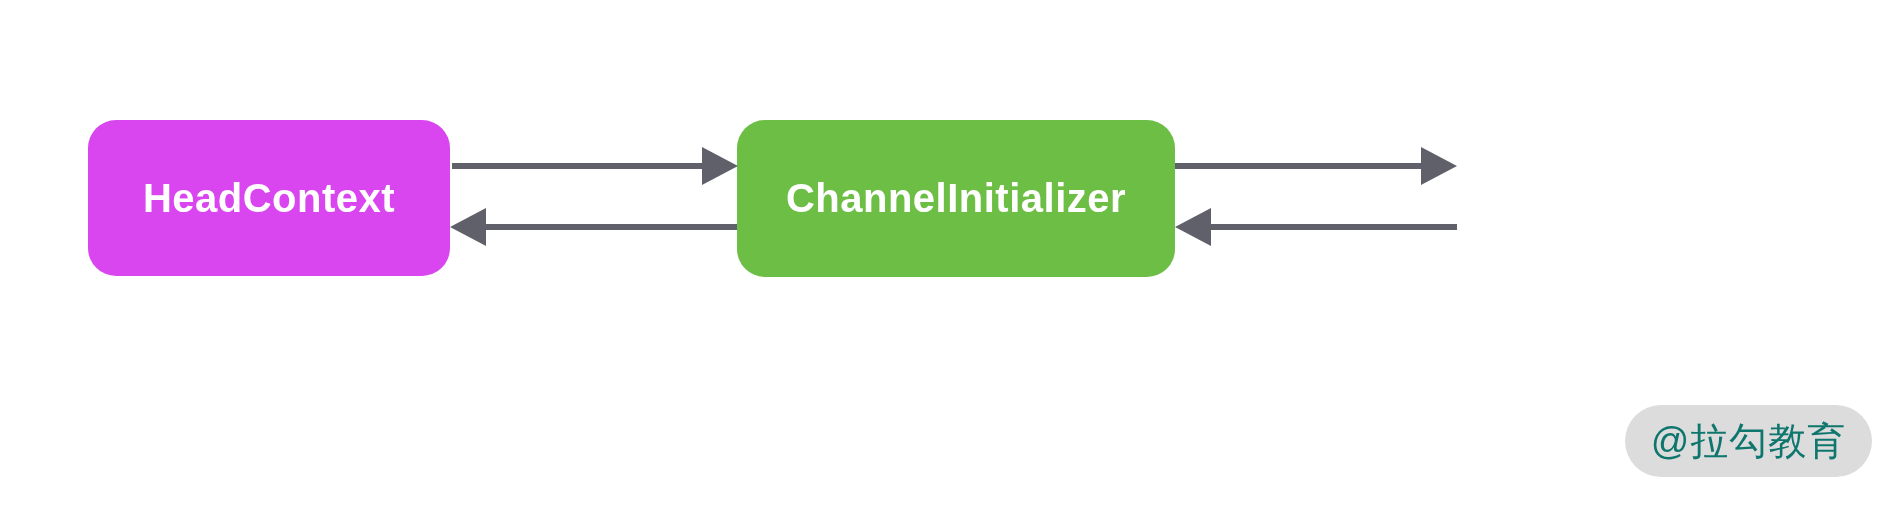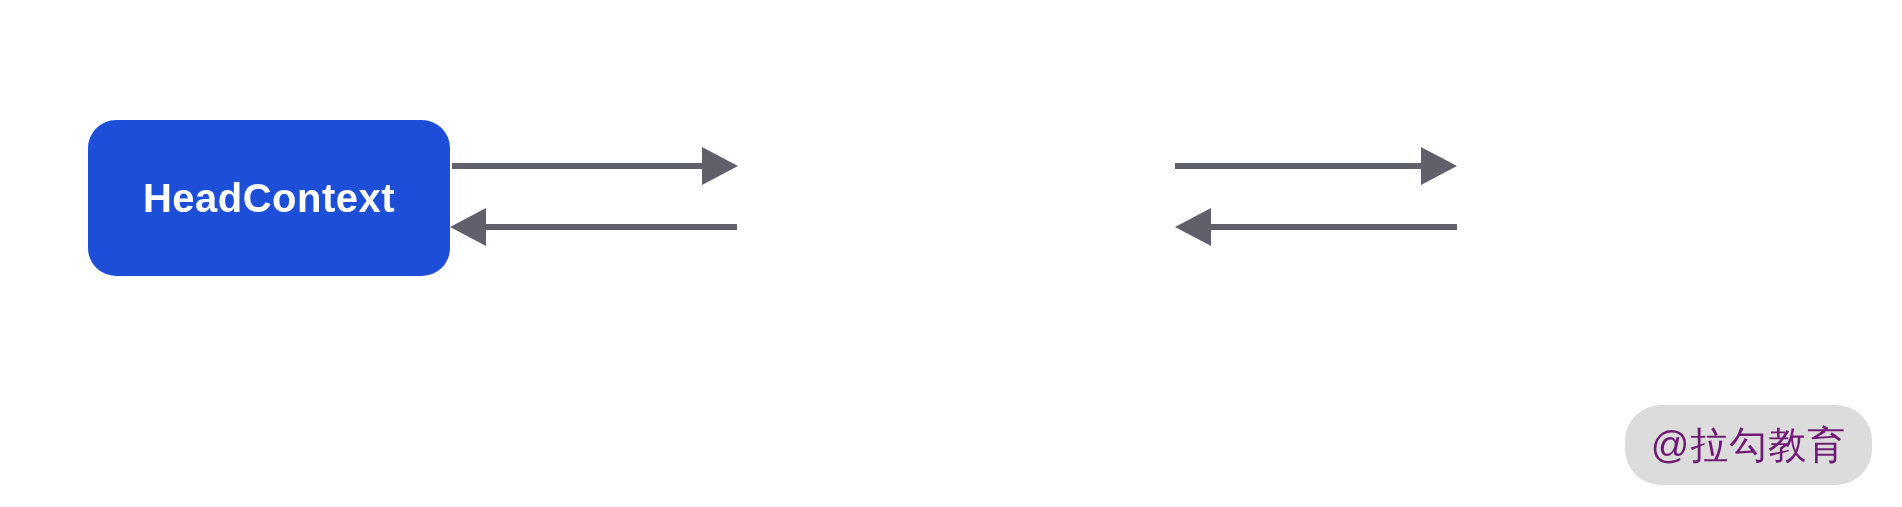--- a/index.html
+++ b/index.html
@@ -60,41 +60,44 @@
   .e3 .arrowhead { left: 1421px; top: 147px; }
   
   .e4 .shaft     { left: 1211px; top: 224px; width: 246px; }
   .e4 .arrowhead { left: 1175px; top: 208px; }
 
   .watermark {
     position: absolute;
     left: 1625px;
     top: 405px;
     width: 247px;
-    height: 80px;
+    height: 72px;
     border-radius: 36px;
     background: var(--wm-bg);
-    color: #701a75;
+    color: #0f766e;
     display: flex;
     align-items: center;
     justify-content: center;
     font-size: 38px;
     font-weight: 400;
     letter-spacing: 1px;
   }
 </style>
 </head>
 <body>
 
 <div class="canvas">
 
-  <div class="node node-head" style="background: #1d4ed8;">
+  <div class="node node-head" style="background: #d946ef;">
     <span>HeadContext</span>
   </div>
 
+  <div class="node node-channel" style="background: rgb(109, 190, 69);">
+    <span>ChannelInitializer</span>
+  </div>
 
 
   <div class="edge e1">
     <div class="shaft"></div>
     <div class="arrowhead right"></div>
   </div>
 
   <div class="edge e2">
     <div class="shaft"></div>
     <div class="arrowhead left"></div>

